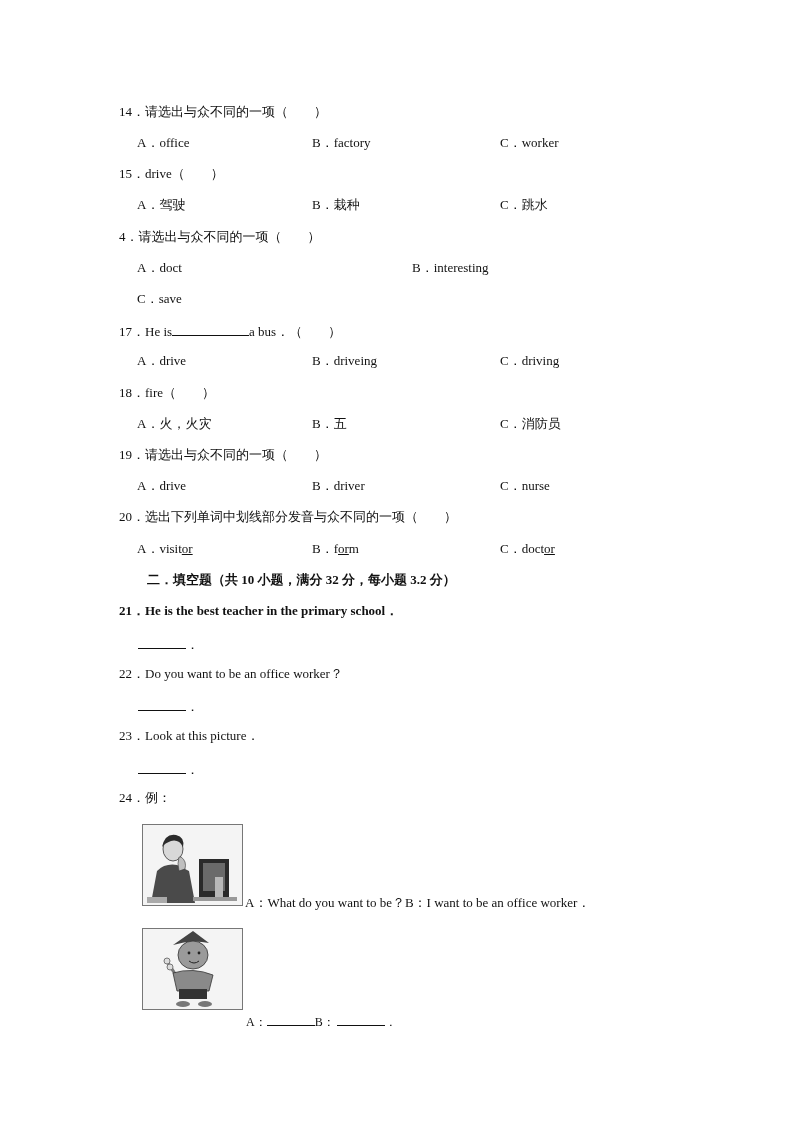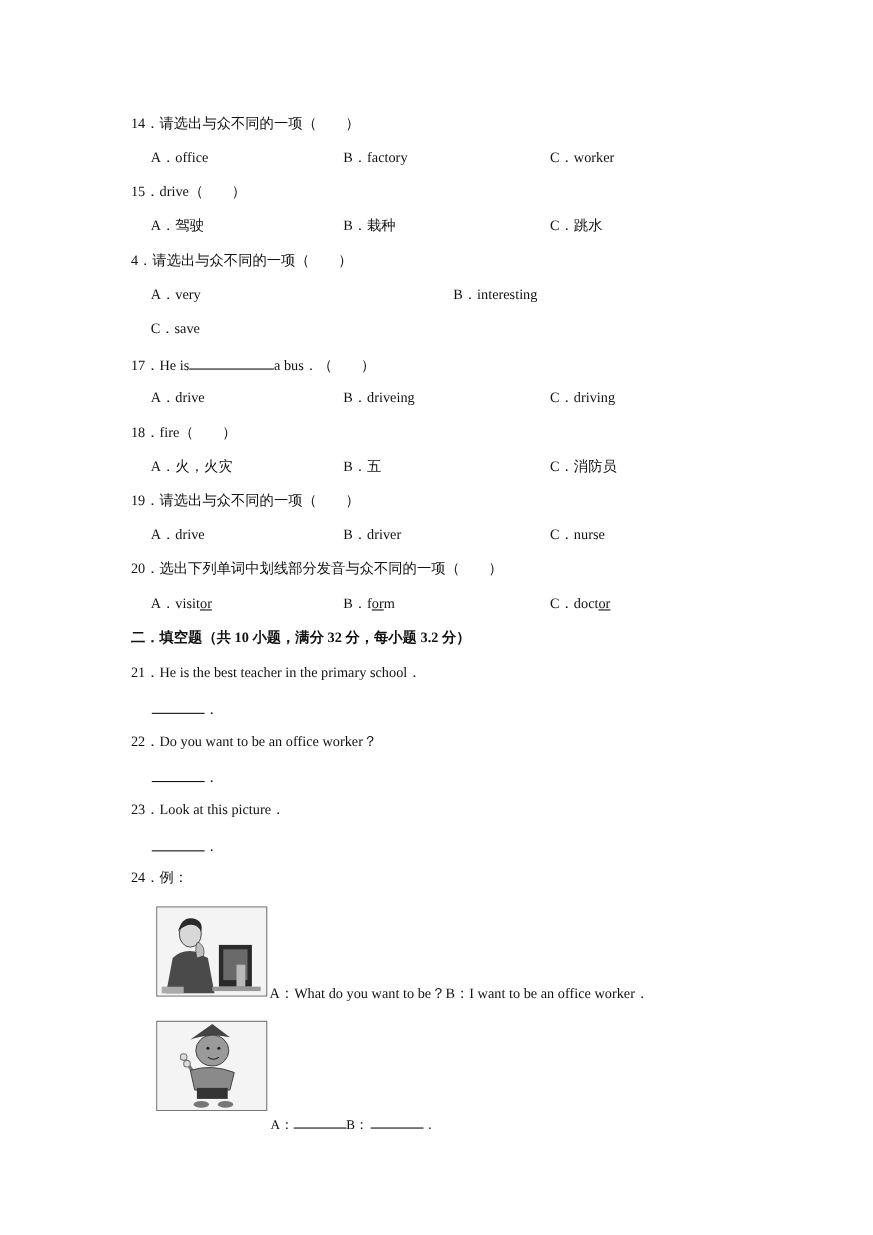--- a/index.html
+++ b/index.html
@@ -54,21 +54,21 @@
 <div class="line q" style="top:166px;font-family:Liberation Serif, serif;">
   <span>15．</span><span>drive（　　）</span>
 </div>
 <div class="line" style="top:197px; left:137px;">A．驾驶</div>
 <div class="line" style="top:197px; left:312px;">B．栽种</div>
 <div class="line" style="top:197px; left:500px;">C．跳水</div>
 
 <div class="line q" style="top:229px;">
   <span>4．</span><span>请选出与众不同的一项（　　）</span>
 </div>
-<div class="line" style="top:260px; left:137px;">A．very</div>
+<div class="line" style="top:260px; left:137px;">A．doct</div>
 <div class="line" style="top:260px; left:412px;">B．interesting</div>
 <div class="line" style="top:291px; left:137px;">C．save</div>
 
 <div class="line q" style="top:322px;">
   <span>17．</span><span>He is</span><span class="blank" style="width:77px;"></span><span>a bus．（　　）</span>
 </div>
 <div class="line" style="top:353px; left:137px;">A．drive</div>
 <div class="line" style="top:353px; left:312px;">B．driveing</div>
 <div class="line" style="top:353px; left:500px;text-align:center;">C．driving</div>
 
@@ -92,23 +92,23 @@
 <div class="line" style="top:541px; left:137px;">
   <span>A．visit</span><span class="ul">or</span><span></span>
 </div>
 <div class="line" style="top:541px; left:312px;">
   <span>B．f</span><span class="ul">or</span><span>m</span>
 </div>
 <div class="line" style="top:541px; left:500px;">
   <span>C．doct</span><span class="ul">or</span><span></span>
 </div>
 
-<div class="line q bold" style="top:572px;">二．填空题（共 10 小题，满分 32 分，每小题 3.2 分）</div>
+<div class="line q bold" style="top:572px;margin-left:28px;">二．填空题（共 10 小题，满分 32 分，每小题 3.2 分）</div>
 
-<div class="line q" style="top:603px;">
+<div class="line q" style="top:603px;font-weight:bold;">
   <span>21．</span><span>He is the best teacher in the primary school．</span>
 </div>
 <div class="line" style="top:635px; left:138px;">
   <span class="blank" style="width:48px;"></span><span>．</span>
 </div>
 
 <div class="line q" style="top:666px;">
   <span>22．</span><span>Do you want to be an office worker？</span>
 </div>
 <div class="line" style="top:697px; left:138px;">

